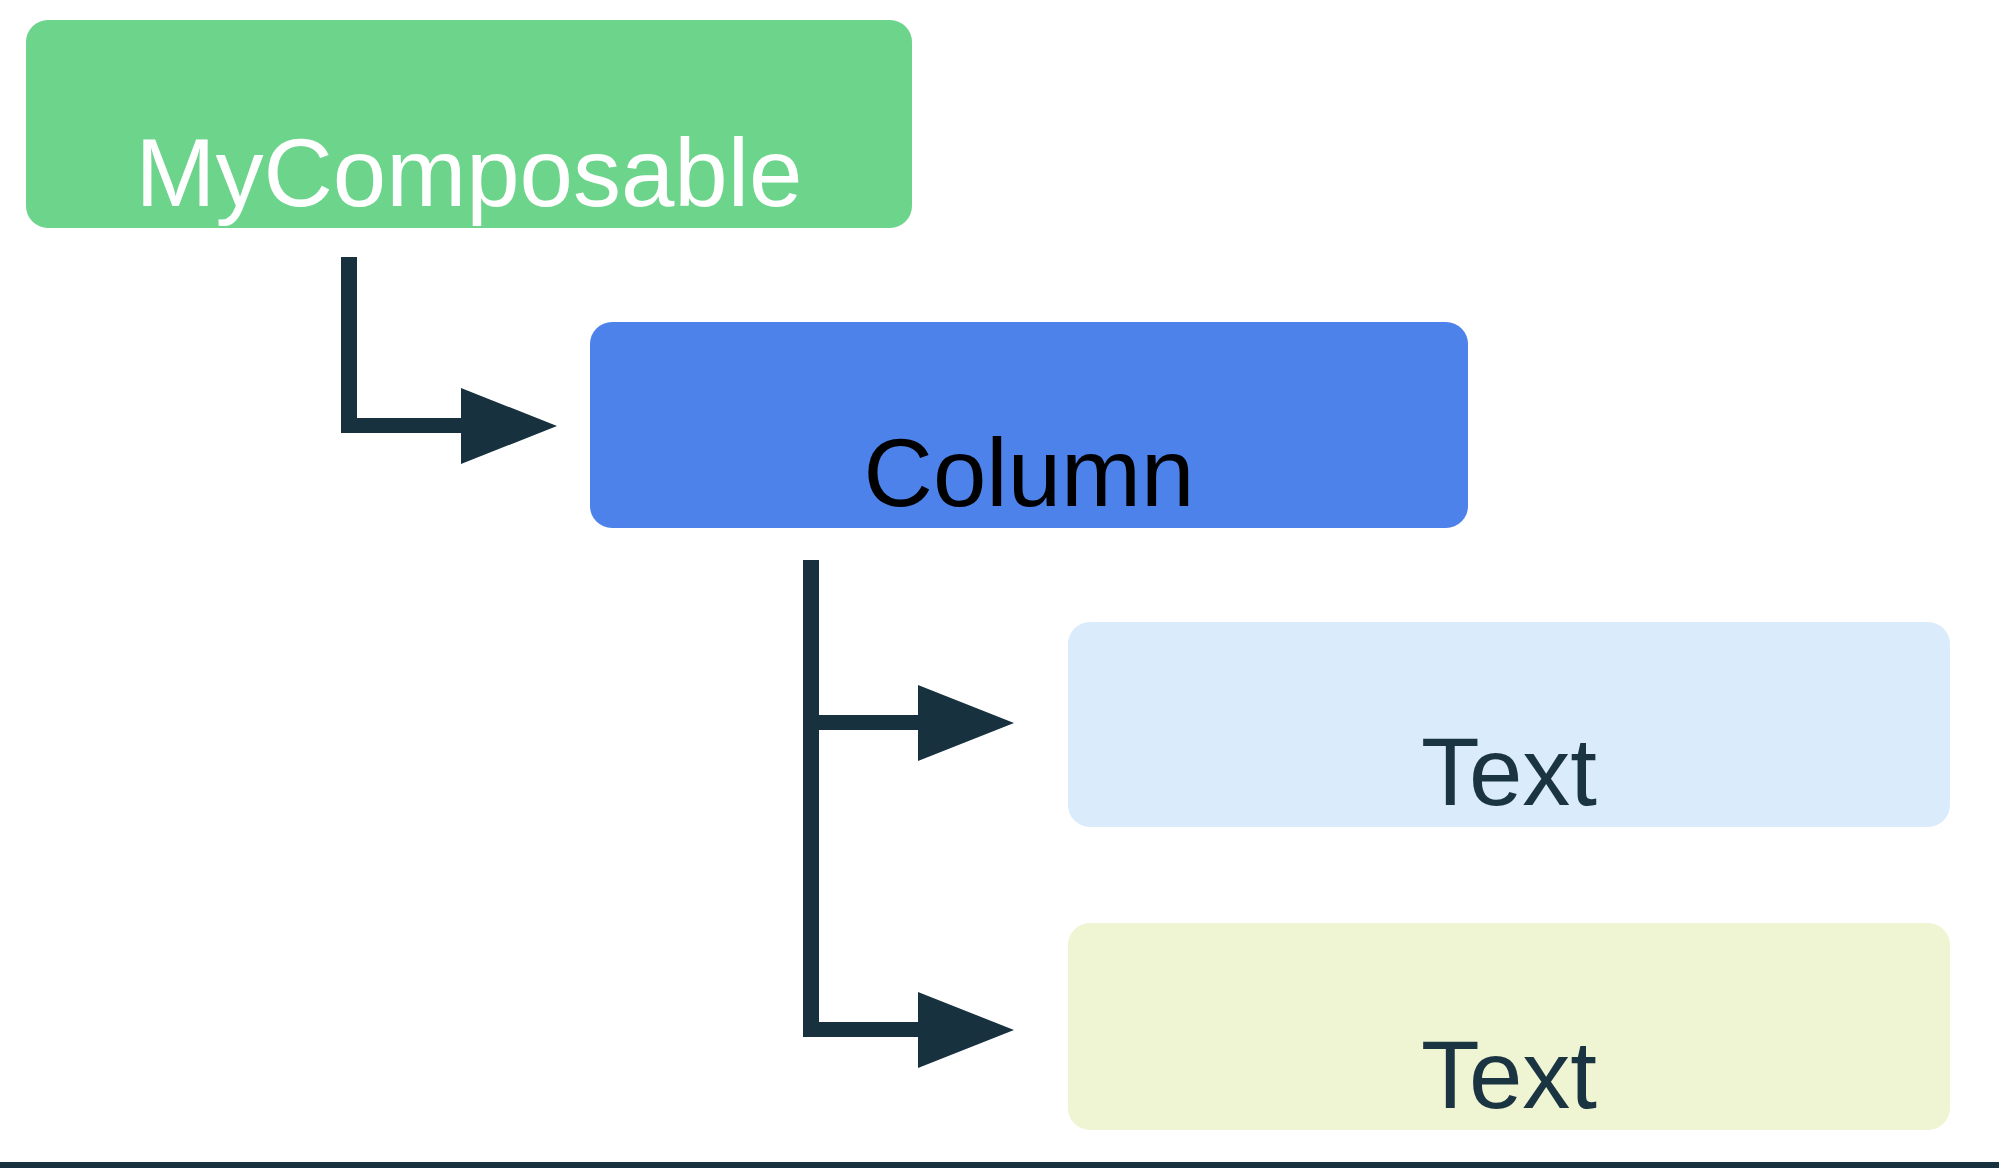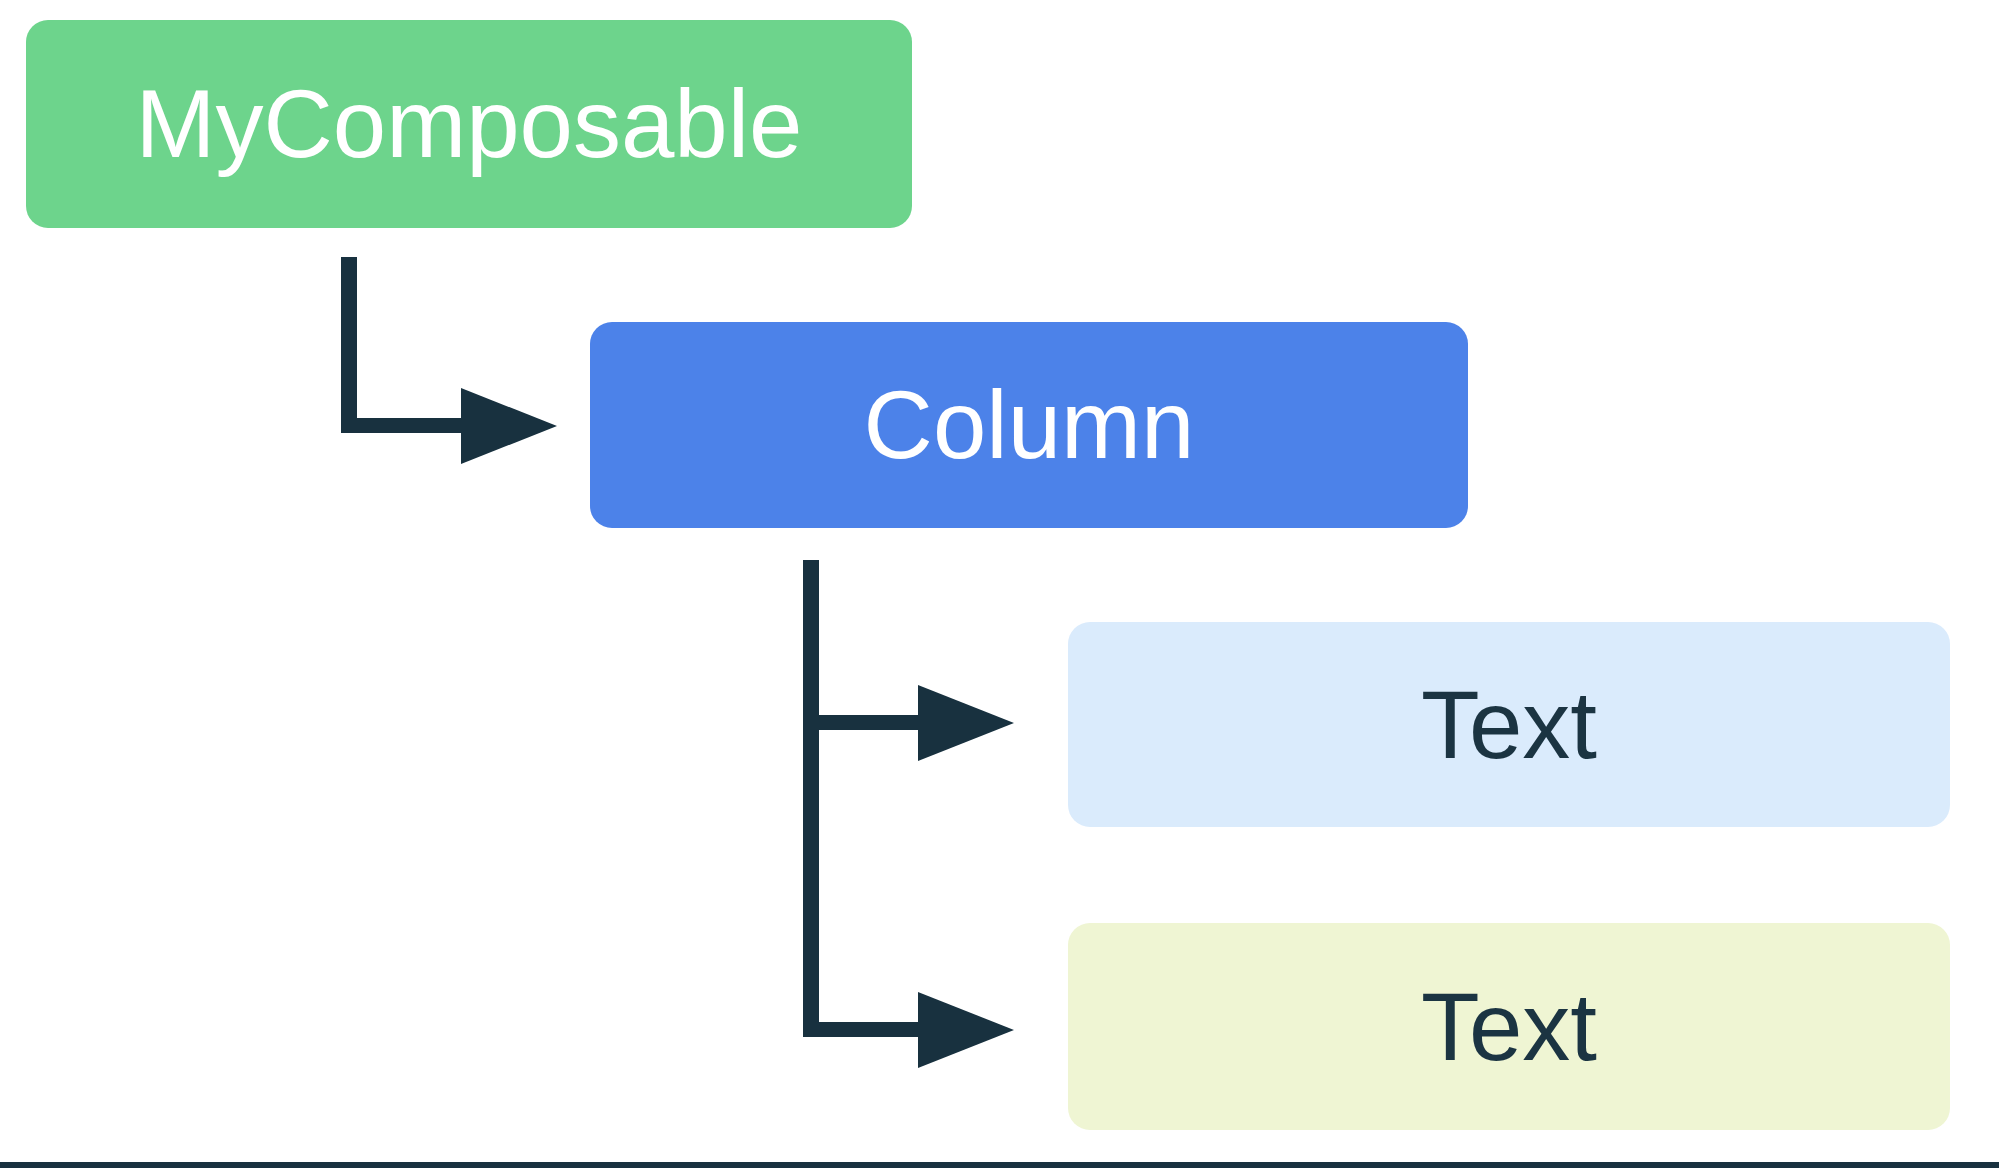--- a/index.html
+++ b/index.html
@@ -16,29 +16,29 @@
     width:1999px;
     height:1170px;
     background:#FFFFFF;
     overflow:hidden;
     font-family:"Liberation Sans", sans-serif;
   }
   .node{
     position:absolute;
     border-radius:22px;
     display:flex;
-    align-items:center;
+    align-items:flex-end;
     justify-content:center;
     font-size:96px;
     font-weight:400;
     letter-spacing:0;
     white-space:nowrap;
   }
   .node-green{left:26px;top:20px;width:886px;height:208px;background:var(--green);color:#FFFFFF;}
-  .node-blue{left:590px;top:322px;width:878px;height:206px;background:var(--blue);color:#ffffff;}
+  .node-blue{left:590px;top:322px;width:878px;height:206px;background:var(--blue);color:#000000;}
   .node-lightblue{left:1068px;top:622px;width:882px;height:205px;background:var(--lightblue);color:var(--darktext);}
   .node-paleyellow{left:1068px;top:923px;width:882px;height:207px;background:var(--paleyellow);color:var(--darktext);}
 
   .cline{position:absolute;background:var(--navy);}
   
   .c1-v{left:341px;top:257px;width:16px;height:176px;}
   .c1-h{left:341px;top:418px;width:122px;height:15px;}
   .arrowhead{
     position:absolute;width:0;height:0;
     border-top:38px solid transparent;

